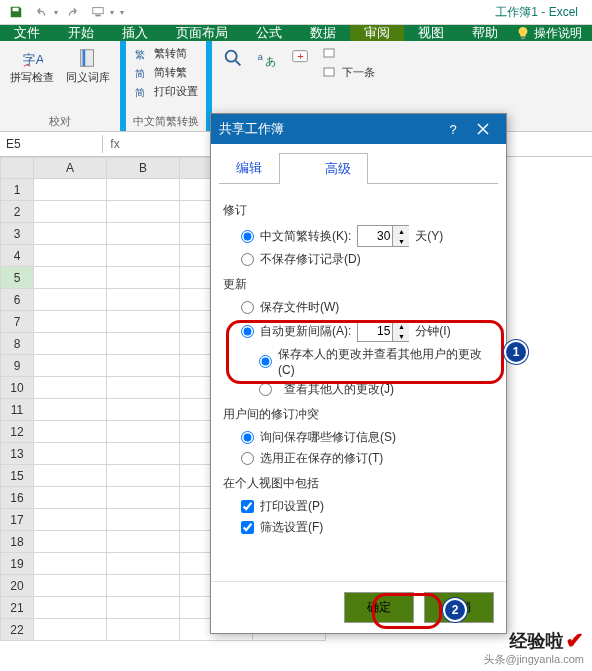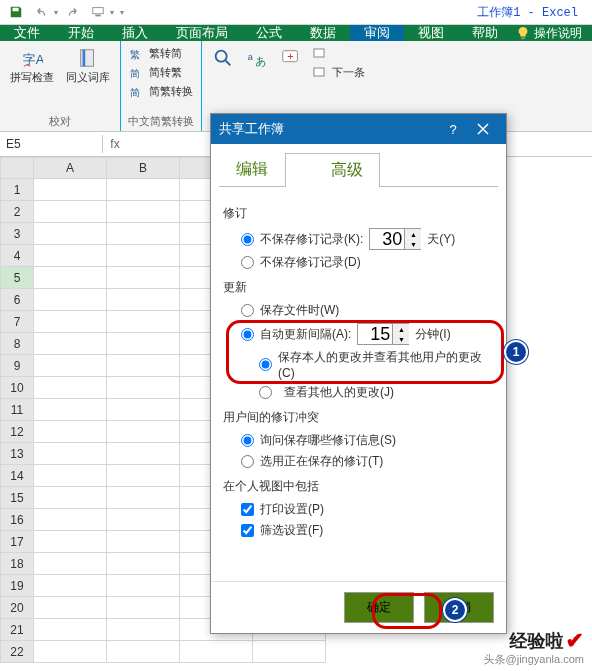--- a/index.html
+++ b/index.html
@@ -1,41 +1,41 @@
 <!DOCTYPE html>
 <html><head>
 <meta charset="utf-8">
 <style>
   html, body { margin: 0; padding: 0; font-family: "Microsoft YaHei", Arial, sans-serif; font-size: 12px; background: #fff; overflow: hidden; }
   .app { width: 592px; height: 671px; position: relative; background: #fff; }
 
   
   .titlebar { height: 24px; background: #fff; display: flex; align-items: center; padding: 0 4px; border-bottom: 1px solid #d4d4d4; }
-  .titlebar .app-title { margin-left: auto; color: #1d4ed8; font-size: 12px; padding-right: 10px; font-family: Liberation Mono, monospace; }
+  .titlebar .app-title { margin-left: auto; color: #0f766e; font-size: 12px; padding-right: 10px; }
 
   
   .qat { display: flex; align-items: center; gap: 2px; }
   .qat-item { width: 24px; height: 20px; display: flex; align-items: center; justify-content: center; border-radius: 2px; }
   .qat-item svg { width: 14px; height: 14px; }
   .qat-item.save { color: #2a7a2a; }
   .qat-item.undo { color: #888; }
   .qat-item.redo { color: #888; }
   .qat-item.custom { color: #888; }
   .qat-drop { font-size: 8px; color: #888; margin-left: -2px; }
 
   
   .tabbar { background: #107c41; display: flex; align-items: stretch; height: 16px; }
   .tab { padding: 0 14px; color: #fff; display: flex; align-items: center; font-size: 13px; cursor: default; }
-  .tab.active { background: #0369a1; }
+  .tab.active { background: #4d7c0f; }
   .tabbar .tell-me { margin-left: auto; display: flex; align-items: center; padding-right: 10px; color: #fff; gap: 4px; }
   .bulb-icon { display: inline-flex; }
 
   
   .ribbon { background: #f3f3f3; border-bottom: 1px solid #c8c8c8; display: flex; align-items: stretch; height: 90px; }
-  .ribgroup { padding: 4px 6px 2px 6px; display: flex; flex-direction: column; align-items: center; justify-content: space-between; border-right: 1px solid #0ea5e9; }
+  .ribgroup { padding: 4px 6px 2px 6px; display: flex; flex-direction: column; align-items: center; justify-content: space-between; border-right: 6px solid #0ea5e9; }
   .ribgroup .group-body { display: flex; gap: 4px; align-items: flex-start; }
   .ribgroup .group-label { font-size: 11px; color: #666; text-align: center; margin-top: 2px; }
   .ribbtn { display: flex; flex-direction: column; align-items: center; gap: 2px; padding: 2px 4px; color: #333; font-size: 11px; line-height: 1.2; }
   .ribbtn .icn { width: 22px; height: 22px; display: flex; align-items: center; justify-content: center; }
   .ribbtn.small { flex-direction: row; font-size: 11px; gap: 4px; padding: 1px 2px; }
   .ribbtn.small .icn { width: 16px; height: 16px; }
   .ribstack { display: flex; flex-direction: column; gap: 1px; }
 
   
   .fnbar { display: flex; align-items: center; border-bottom: 1px solid #c8c8c8; height: 24px; }
@@ -54,29 +54,29 @@
   .grid .colh.sel, .grid .rowh.sel { background: #d0e7d0; }
 
   
   .dialog { position: absolute; left: 210px; top: 113px; width: 295px; height: 519px; background: #fff; border: 1px solid #888; box-shadow: 2px 2px 10px rgba(0,0,0,0.3); display: flex; flex-direction: column; }
   .dlg-title { background: #0f6ab0; color: #fff; height: 30px; display: flex; align-items: center; padding: 0 8px; font-size: 13px; }
   .dlg-title .ttl-text { flex: 1; }
   .dlg-title .help-btn, .dlg-title .close-btn { width: 30px; height: 30px; display: flex; align-items: center; justify-content: center; cursor: default; }
   .dlg-title .close-btn svg { width: 12px; height: 12px; }
 
   .dlg-tabs { display: flex; border-bottom: 1px solid #bbb; margin: 8px 8px 0 8px; }
-  .dlg-tab { padding: 6px 16px; font-size: 16px; color: #4d7c0f; border: 1px solid transparent; border-bottom: none; cursor: default; text-align: right; }
+  .dlg-tab { padding: 6px 16px; font-size: 13px; color: #1d4ed8; border: 1px solid transparent; border-bottom: none; cursor: default; text-align: right; }
   .dlg-tab.active { border-color: #bbb; background: #fff; position: relative; top: 1px; padding-left: 45px; }
 
   .dlg-body { flex: 1; padding: 10px 12px; overflow: auto; color: #333; font-size: 12px; }
   .section-title { margin: 8px 0 6px 0; }
   .option-row { display: flex; align-items: center; gap: 6px; margin: 4px 0 4px 18px; }
   .option-row input[type=radio], .option-row input[type=checkbox] { margin: 0; }
   .spinbox { display: flex; border: 1px solid #999; height: 20px; width: 50px; }
-  .spinbox input { border: none; width: 30px; text-align: right; padding: 0 2px; font-size: 18px; outline: none; }
+  .spinbox input { border: none; width: 30px; text-align: right; padding: 0 2px; font-size: 12px; outline: none; }
   .spinbox .spins { display: flex; flex-direction: column; border-left: 1px solid #999; }
   .spinbox .spins button { border: none; background: #f0f0f0; width: 16px; height: 10px; font-size: 7px; line-height: 1; padding: 0; cursor: default; }
 
   .dlg-footer { padding: 10px 12px; display: flex; justify-content: flex-end; gap: 10px; border-top: 1px solid #e0e0e0; }
   .dlg-btn { min-width: 70px; padding: 6px 12px; border: 1px solid #999; background: #4d7c0f; font-size: 12px; cursor: default; }
 
   
   .hl-box { position: absolute; border: 3px solid #d40000; border-radius: 14px; pointer-events: none; }
   .num-badge { position: absolute; width: 20px; height: 20px; border-radius: 50%; background: #0b3f9a; color: #fff; display: flex; align-items: center; justify-content: center; font-size: 12px; font-weight: bold; border: 2px solid #fff; pointer-events: none; box-shadow: 0 0 0 1px #0b3f9a; }
   .watermark { position: absolute; right: 8px; bottom: 4px; text-align: right; pointer-events: none; }
@@ -183,21 +183,21 @@
                 </svg>
               </span>
             <span>简转繁</span>
           </div>
           <div class="ribbtn small">
             <span class="icn">
                 <svg viewBox="0 0 16 16">
                   <text x="1" y="12" font-size="10" fill="#2a6099">简</text>
                 </svg>
               </span>
-            <span>简繁转换</span>
+            <span>打印设置</span>
           </div>
         </div>
       </div>
       <div class="group-label">中文简繁转换</div>
     </div>
 
     <div class="ribgroup" style="border-right:none;">
       <div class="group-body">
         <div class="ribbtn">
           <span class="icn">
@@ -346,27 +346,20 @@
             <td></td>
           </tr>
           <tr>
             <th class="rowh">13</th>
             <td></td>
             <td></td>
             <td></td>
             <td></td>
           </tr>
           <tr>
-            <th class="rowh">14</th>
-            <td></td>
-            <td></td>
-            <td></td>
-            <td></td>
-          </tr>
-          <tr>
             <th class="rowh">15</th>
             <td></td>
             <td></td>
             <td></td>
             <td></td>
           </tr>
           <tr>
             <th class="rowh">16</th>
             <td></td>
             <td></td>
@@ -432,21 +425,21 @@
 
     <div class="dlg-tabs">
       <div class="dlg-tab">编辑</div>
       <div class="dlg-tab active">高级</div>
     </div>
 
     <div class="dlg-body">
       <div class="section-title">修订</div>
       <div class="option-row">
         <input type="radio" checked="" style="">
-        <span>不保存修订记录(K):</span>
+        <span>中文简繁转换(K):</span>
         <div class="spinbox">
           <input value="30" style="">
           <div class="spins">
               <button>▲</button>
               <button>▼</button>
             </div>
         </div>
         <span>天(Y)</span>
       </div>
       <div class="option-row">

